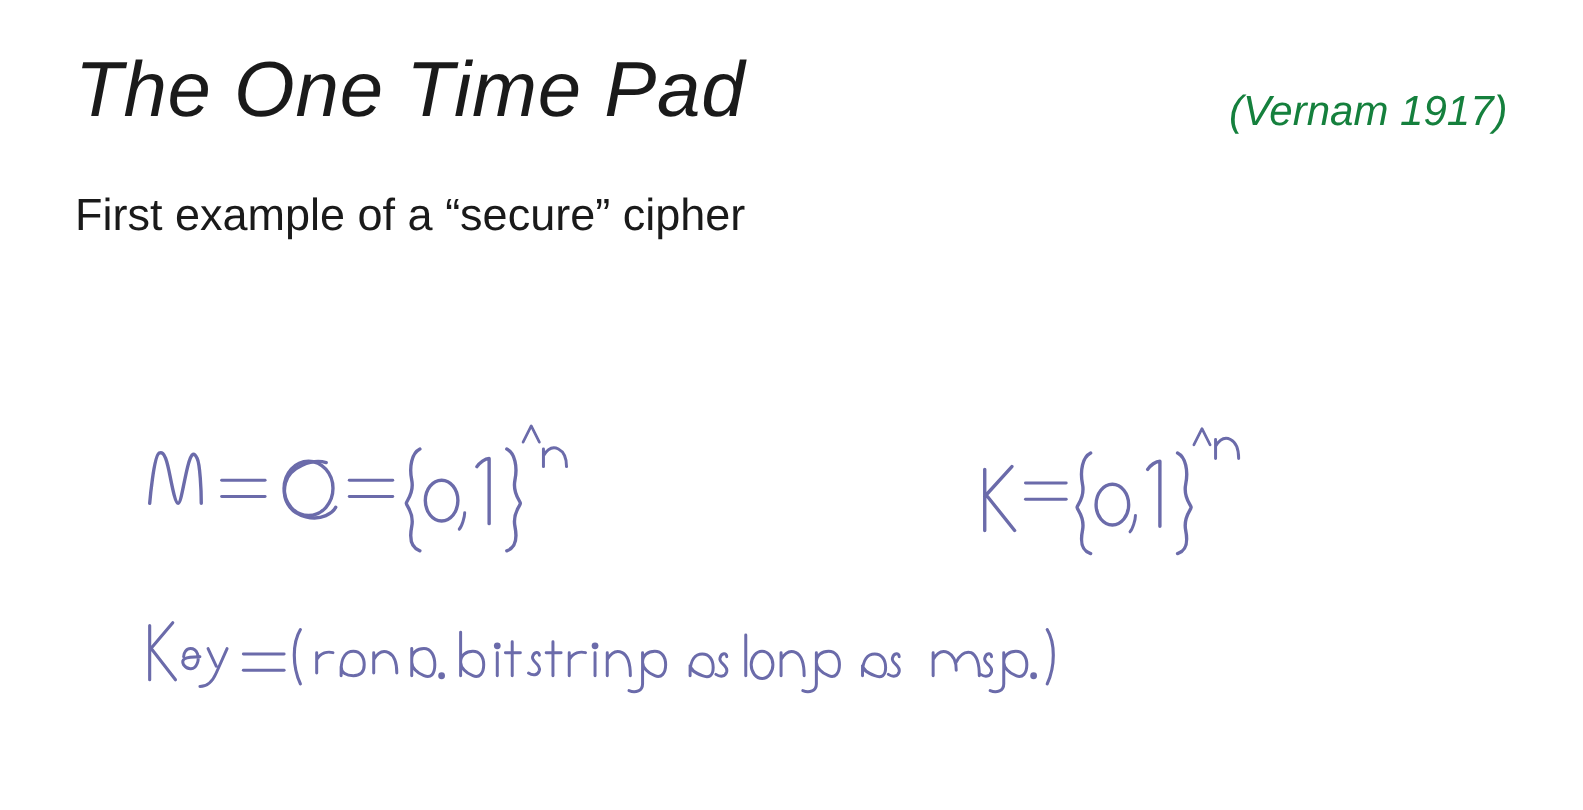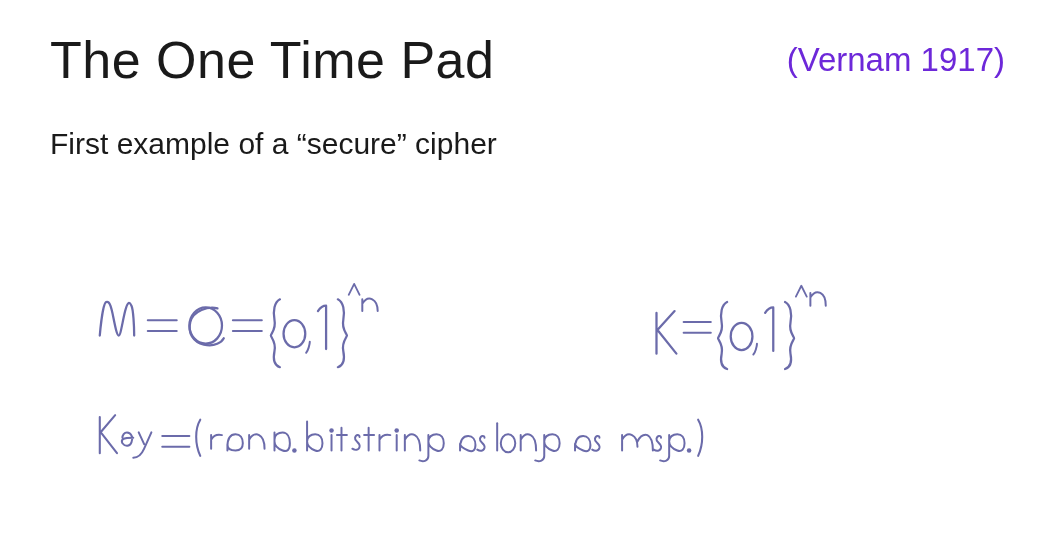--- a/index.html
+++ b/index.html
@@ -21,36 +21,37 @@
       width: 1055px;
       height: 540px;
       background: #ffffff;
       position: relative;
       padding: 30px 50px;
     }
 
     .title-row {
       display: flex;
       justify-content: space-between;
-      align-items: center;
+      align-items: flex-end;
       margin-bottom: 18px;
+      font-style: italic;
     }
 
     .main-title {
       font-size: 52px;
       font-weight: 400;
       color: #1a1a1a;
       font-family: 'Arial', sans-serif;
       letter-spacing: 0.5px;
     }
 
     .subtitle {
-      font-size: 33px;
+      font-size: 28px;
       font-weight: 400;
-      color: #6d28d9;
+      color: #15803d;
       font-family: 'Arial', sans-serif;
     }
 
     .first-example {
       font-size: 30px;
       font-weight: 400;
       color: #1a1a1a;
       font-family: 'Arial', sans-serif;
       margin-bottom: 30px;
       margin-top: 37px;

